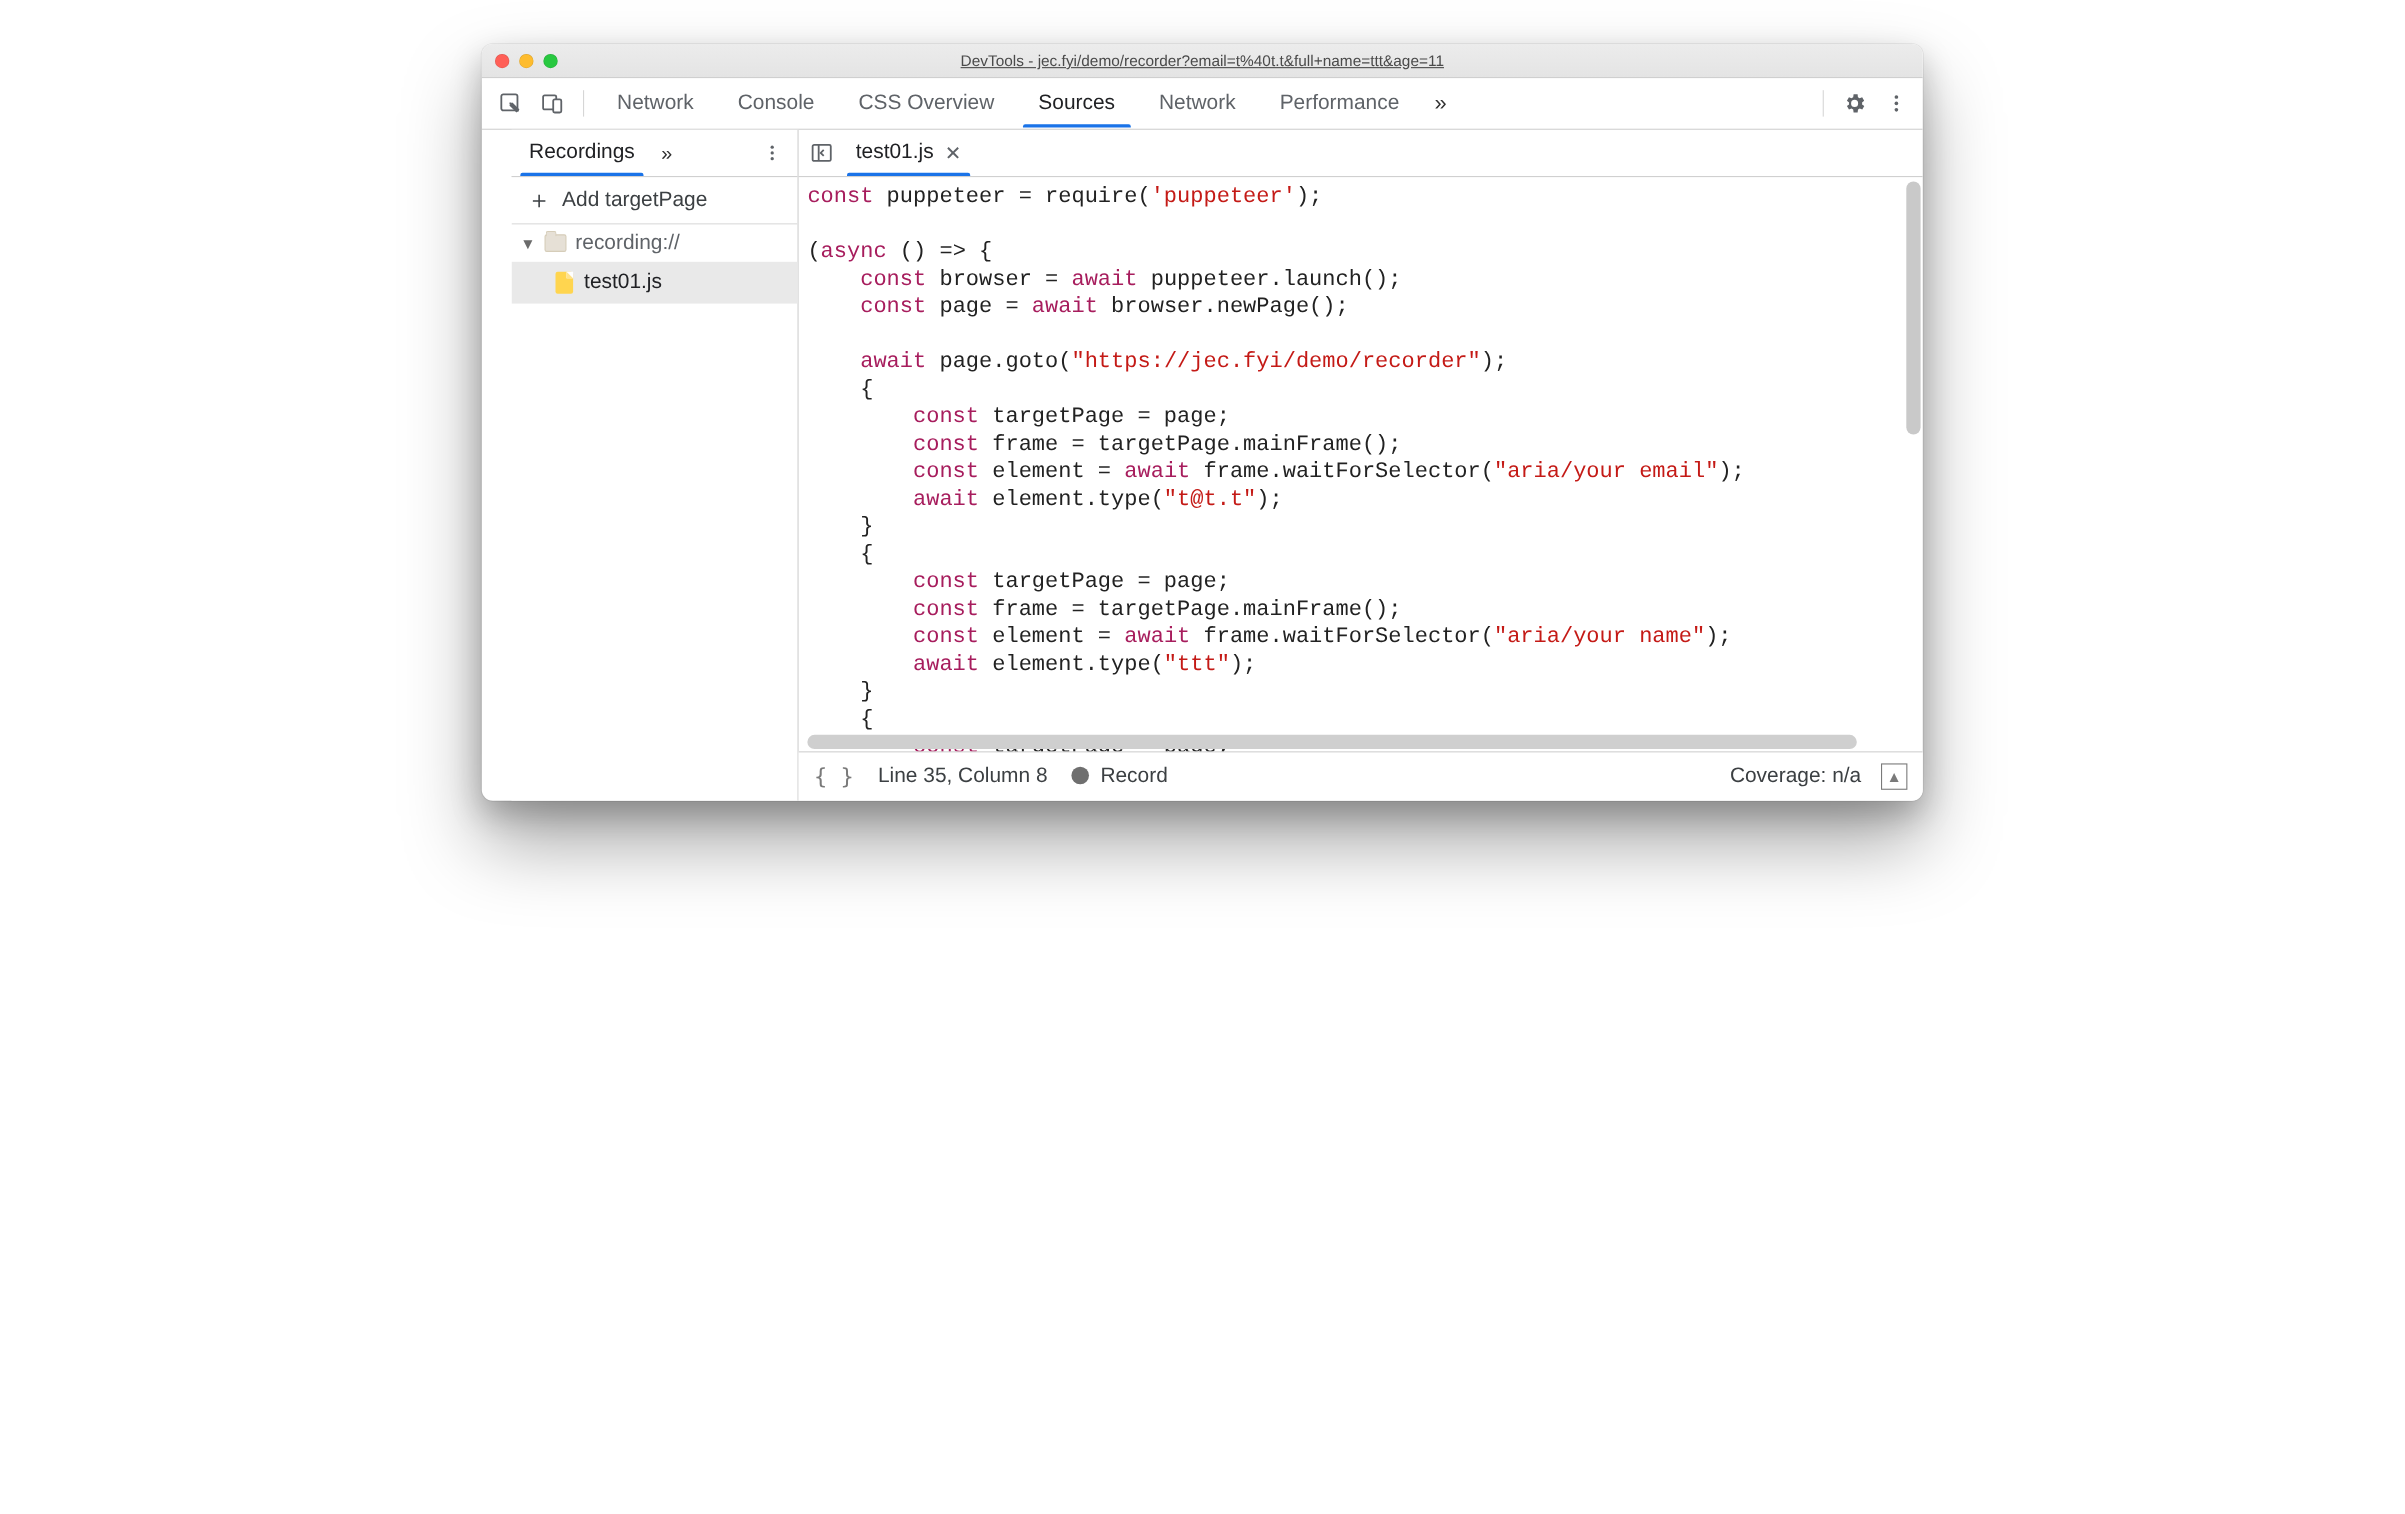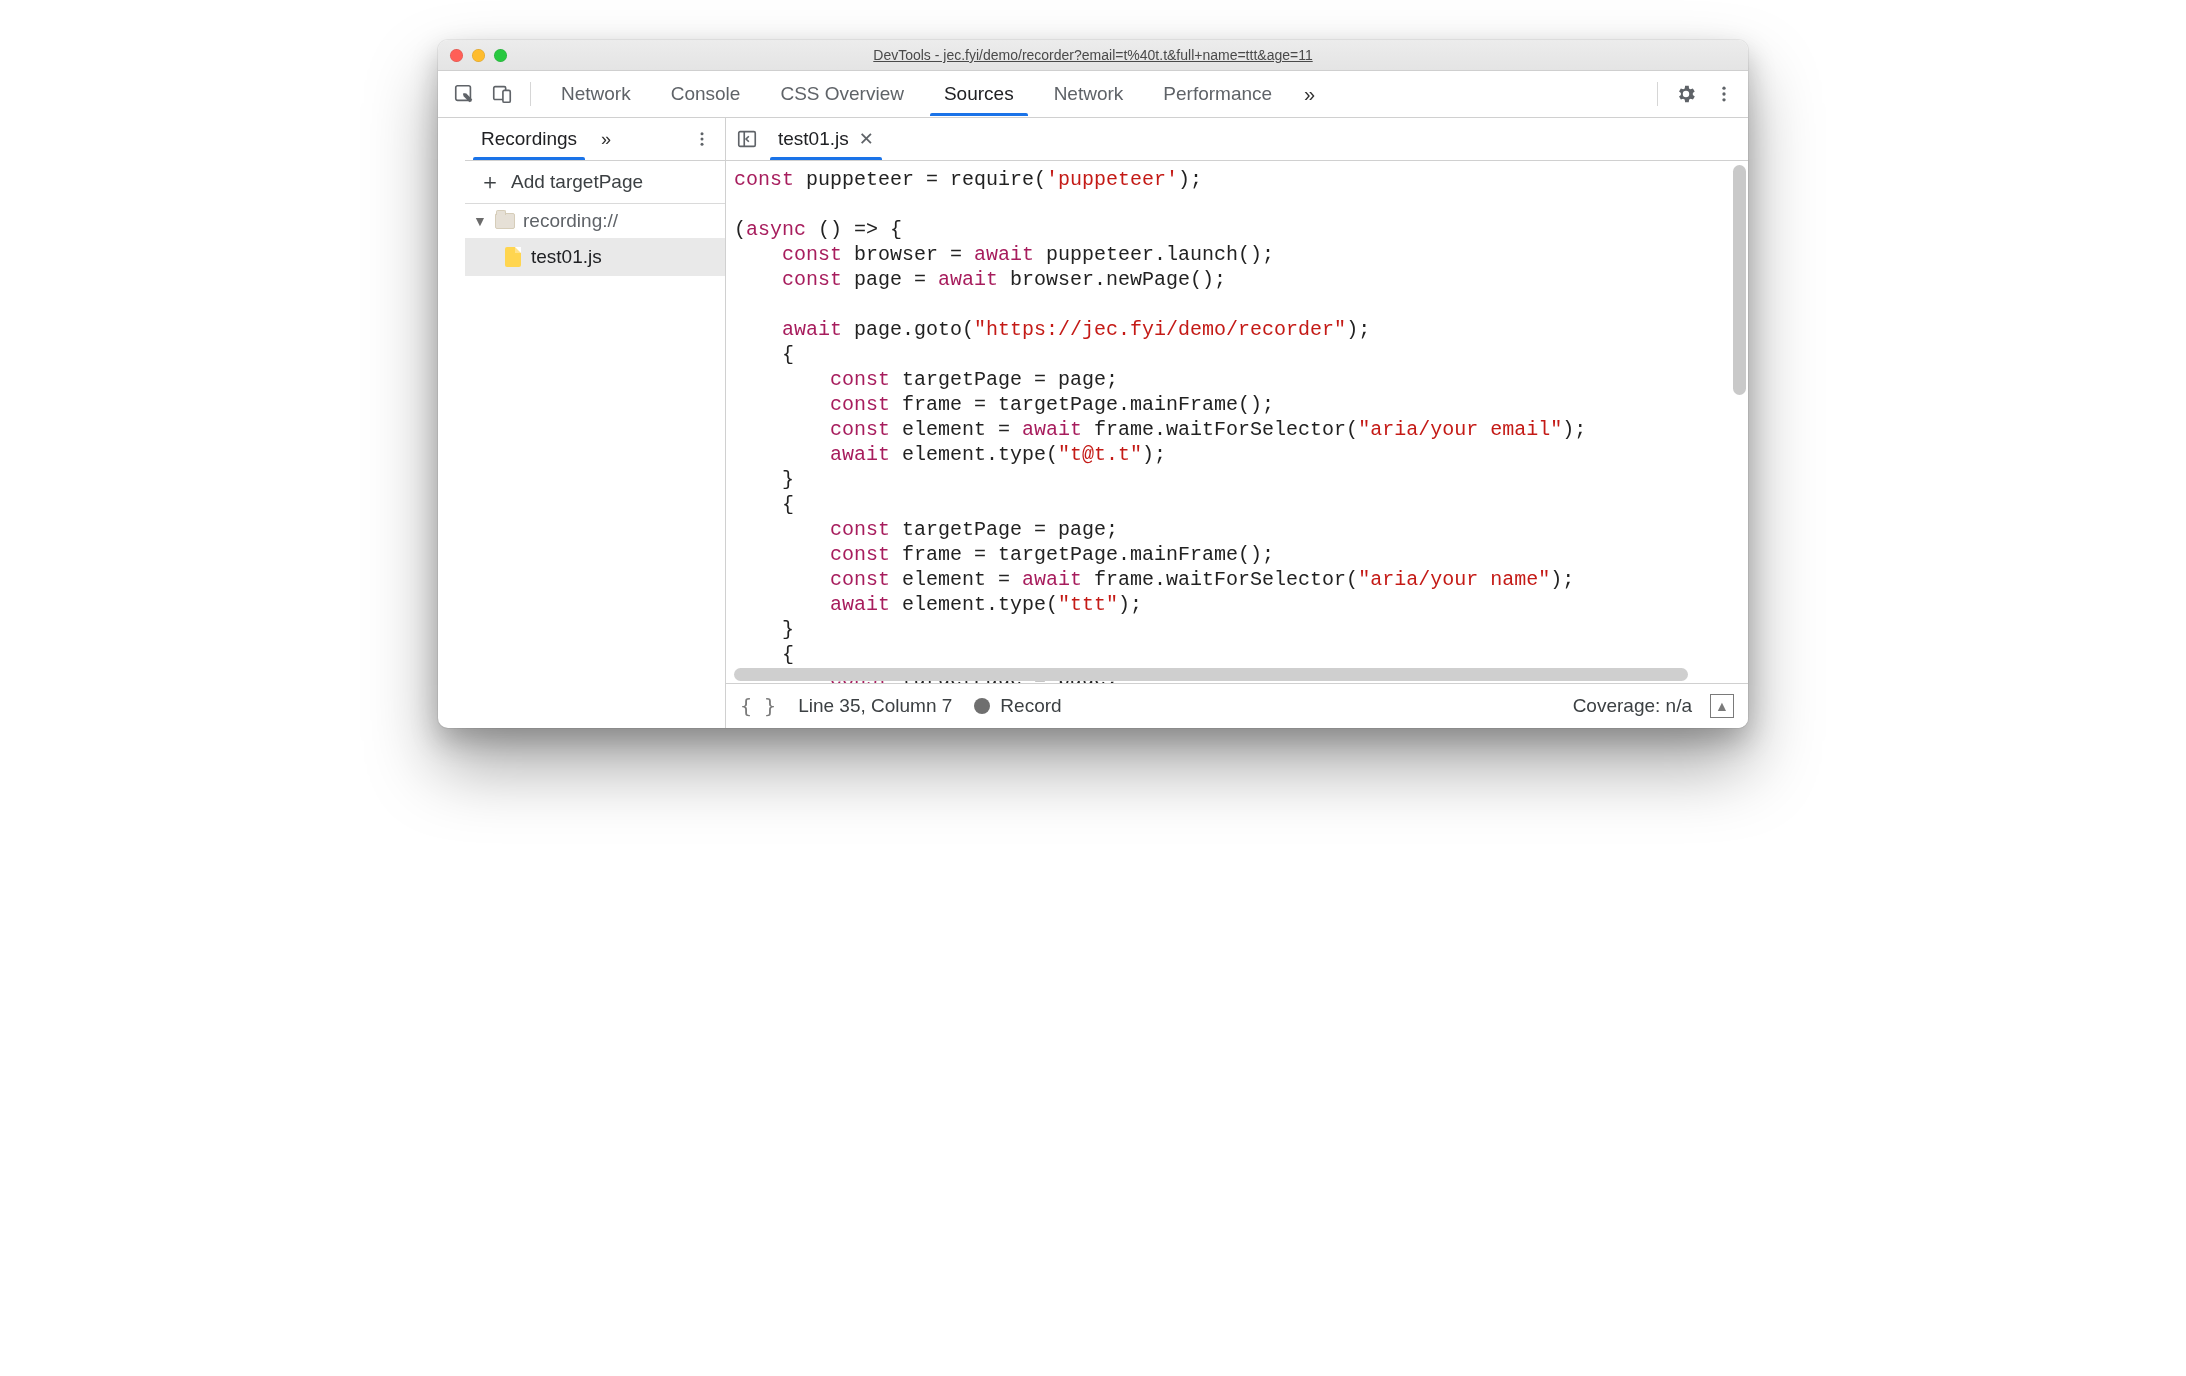--- a/index.html
+++ b/index.html
@@ -277,21 +277,21 @@
         <span class="kw">const</span> targetPage = page;
          frame = targetPage.mainFrame();
 </pre>
           <div class="vscroll"></div>
           <div class="hscroll"></div>
         </div>
       </div>
 
       <div class="footer">
         <span class="braces">{ }</span>
-        <span>Line 35, Column 7</span>
+        <span>Line 35, Column 8</span>
         <span>
           <span class="rec-dot"></span><span>Record</span>
         </span>
         <span class="right">
           <span>Coverage: n/a</span>
           <span class="totop">▲</span>
         </span>
       </div>
     </div>
 

